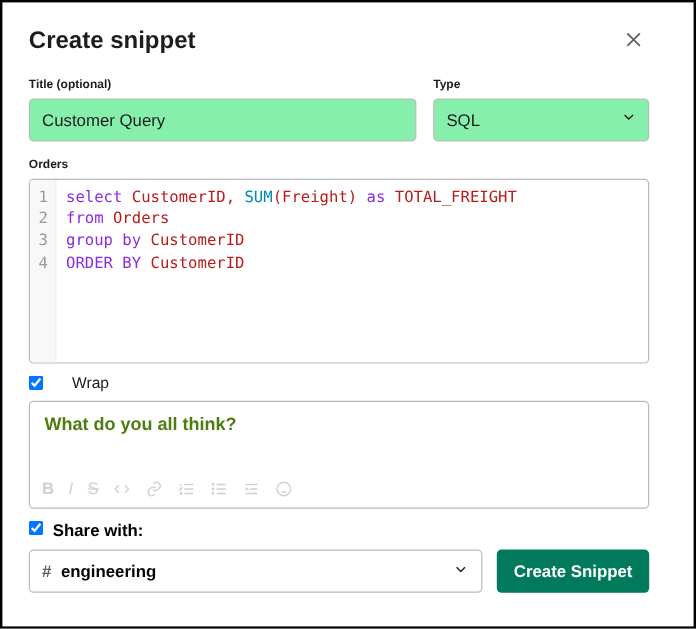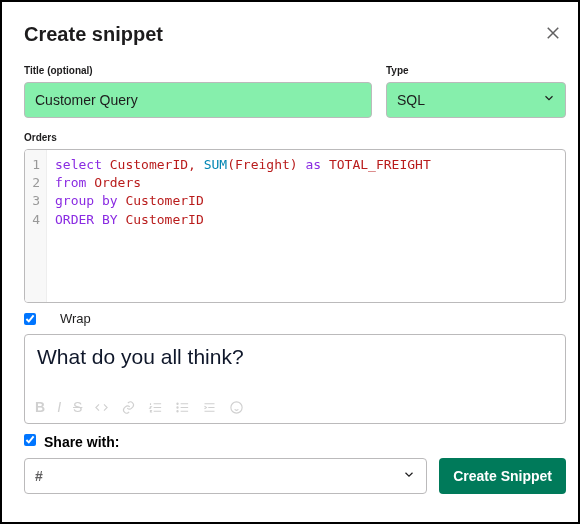--- a/index.html
+++ b/index.html
@@ -7,21 +7,21 @@
     font-family: -apple-system, BlinkMacSystemFont, "Segoe UI", Helvetica, Arial, sans-serif;
     background: #fff;
     width: 580px;
     height: 524px;
     overflow: hidden;
   }
   .modal {
     border: 2px solid #000;
     width: 580px;
     height: 524px;
-    padding: 18px 12px 16px 22px;
+    padding: 18px 37px 16px 22px;
     display: flex;
     flex-direction: column;
   }
   .header {
     display: flex;
     justify-content: space-between;
     align-items: center;
     margin-bottom: 16px;
   }
   .header h1 {
@@ -115,26 +115,27 @@
     border: 1px solid #bbbabb;
     border-radius: 4px;
     height: 90px;
     display: flex;
     flex-direction: column;
     margin-bottom: 10px;
   }
   .msg-text {
     flex: 1;
     padding: 10px 12px;
-    font-size: 21px;
-    color: #0f172a;
+    font-size: 15px;
+    color: #4d7c0f;
     border: none;
     outline: none;
     resize: none;
     font-family: inherit;
+    font-weight: bold;
   }
   .msg-toolbar {
     display: flex;
     gap: 12px;
     padding: 6px 10px 8px 10px;
     color: #d0d0d0;
   }
   .msg-toolbar span { font-size: 14px; display: inline-flex; align-items: center; }
   .msg-toolbar svg { width: 15px; height: 15px; stroke: #d0d0d0; fill: none; stroke-width: 1.8; }
   .share-row {
@@ -275,20 +276,21 @@
   </div>
 
   <div class="share-row">
     <input type="checkbox" id="sharecb" checked="" style="">
     <span>Share with:</span>
   </div>
 
   <div class="footer">
     <div class="channel-select">
       <span class="hash">#</span>
+      <span class="channel-name">engineering</span>
       <span class="chev">
         <svg viewBox="0 0 24 24">
             <path d="M6 9l6 6 6-6"></path>
           </svg>
       </span>
     </div>
     <button class="create-btn">Create Snippet</button>
   </div>
 
 </div>

